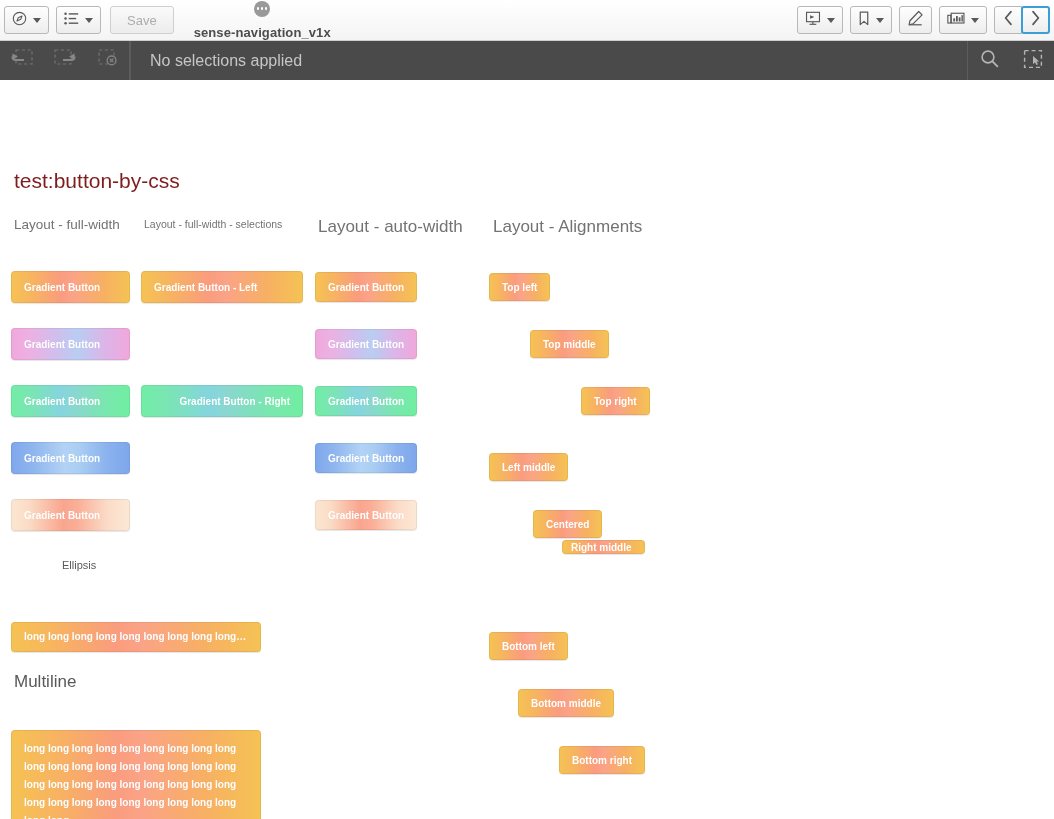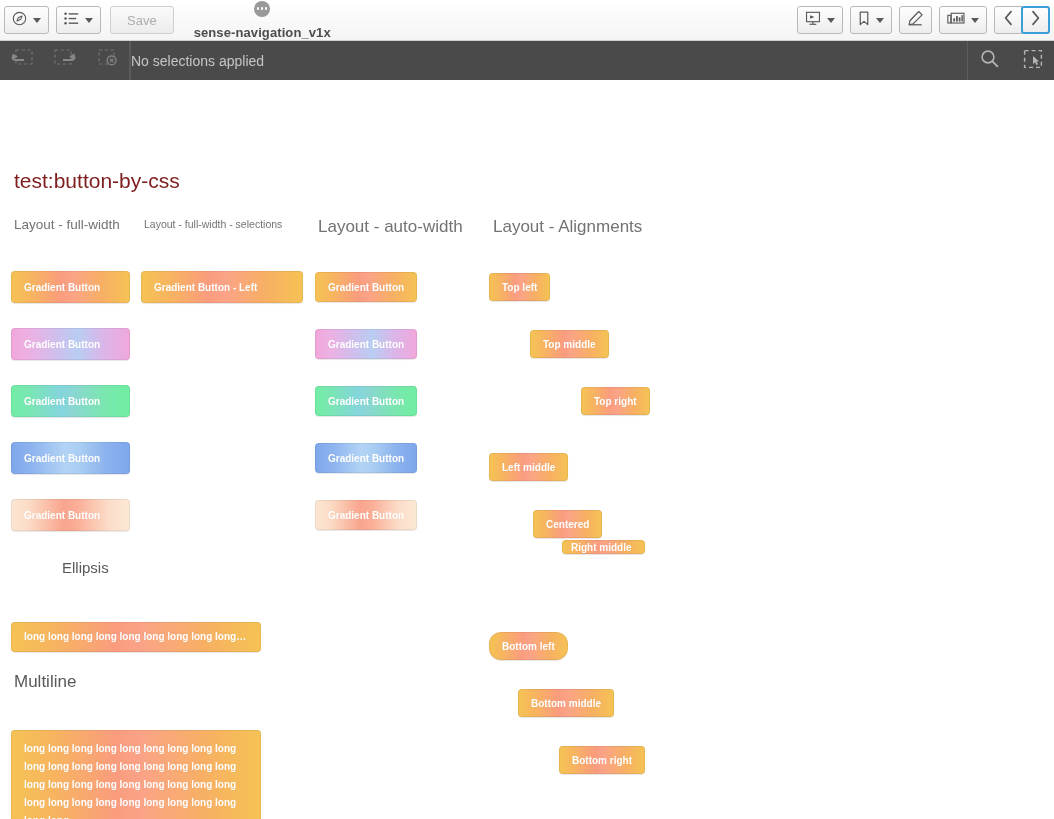--- a/index.html
+++ b/index.html
@@ -98,21 +98,22 @@
   .sel-icons { display: flex; align-items: center; border-right: 1px solid #5c5c5c; }
   .sel-icon-btn {
     width: 43px; height: 39px;
     display: flex; align-items: center; justify-content: center;
     cursor: pointer;
     opacity: 0.5;
   }
   .sel-text {
     flex: 1;
     display: flex; align-items: center;
-    font-size: 14px;
+    padding-left: 19px;
+    font-size: 16px;
     color: #c6c6c6;
     border-left: 1px solid #5c5c5c;
   }
   .sel-right { display: flex; align-items: center; border-left: 1px solid #5c5c5c; }
   .sel-right .sel-icon-btn { opacity: 0.8; }
 
   
   .sheet {
     position: relative;
     width: 1054px;
@@ -139,21 +140,21 @@
   .col-head.h3 { left: 318px; top: 137px; font-size: 17px; }
   .col-head.h4 { left: 493px; top: 137px; font-size: 17px; }
 
   .sub-head {
     position: absolute;
     left: 14px;
     color: #595959;
     font-weight: normal;
     white-space: nowrap;
   }
-  .sub-head.ellipsis-label { top: 479px; font-size: 15px; padding-left: 48px; }
+  .sub-head.ellipsis-label { top: 479px; font-size: 11px; padding-left: 48px; }
   .sub-head.multiline-label { top: 592px; font-size: 17px; }
 
   
   .gbtn {
     position: absolute;
     border-radius: 4px;
     color: #ffffff;
     font-size: 10px;
     font-weight: bold;
     display: flex;
@@ -361,34 +362,35 @@
   <div class="col-head h3">Layout - auto-width</div>
   <div class="col-head h4">Layout - Alignments</div>
 
   <div class="gbtn g-orange align-left" style="left:11px; top:191px; width:119px; height:32px;">Gradient Button</div>
   <div class="gbtn g-pink align-left" style="left:11px; top:248px; width:119px; height:32px;">Gradient Button</div>
   <div class="gbtn g-green align-left" style="left:11px; top:305px; width:119px; height:32px;">Gradient Button</div>
   <div class="gbtn g-blue align-left" style="left:11px; top:362px; width:119px; height:32px;">Gradient Button</div>
   <div class="gbtn g-peach align-left" style="left:11px; top:419px; width:119px; height:32px;">Gradient Button</div>
 
   <div class="gbtn g-orange align-left" style="left:141px; top:191px; width:162px; height:32px;">Gradient Button - Left</div>
+  <div class="gbtn g-green align-right" style="left:141px; top:305px; width:162px; height:32px;">Gradient Button - Right</div>
 
   <div class="gbtn g-orange align-center" style="left:315px; top:192px; height:30px;">Gradient Button</div>
   <div class="gbtn g-pink align-center" style="left:315px; top:249px; height:30px;">Gradient Button</div>
   <div class="gbtn g-green align-center" style="left:315px; top:306px; height:30px;">Gradient Button</div>
   <div class="gbtn g-blue align-center" style="left:315px; top:363px; height:30px;">Gradient Button</div>
   <div class="gbtn g-peach align-center" style="left:315px; top:420px; height:30px;">Gradient Button</div>
 
   <div class="gbtn g-orange align-center" style="left:489px; top:193px; height:28px;">Top left</div>
   <div class="gbtn g-orange align-center" style="left:530px; top:250px; height:28px;">Top middle</div>
   <div class="gbtn g-orange align-center" style="left:581px; top:307px; height:28px;">Top right</div>
   <div class="gbtn g-orange align-center" style="left:489px; top:373px; height:28px;">Left middle</div>
   <div class="gbtn g-orange align-center" style="left:533px; top:430px; height:28px;">Centered</div>
   <div class="gbtn g-orange align-center" style="left:562px; top:460px; height:14px;padding-left:8px;">Right middle</div>
-  <div class="gbtn g-orange align-center" style="left:489px; top:552px; height:28px;border-radius:12px;">Bottom left</div>
+  <div class="gbtn g-orange align-center" style="left:489px; top:552px; height:28px;">Bottom left</div>
   <div class="gbtn g-orange align-center" style="left:518px; top:609px; height:28px;">Bottom middle</div>
   <div class="gbtn g-orange align-center" style="left:559px; top:666px; height:28px;">Bottom right</div>
 
   <div class="sub-head ellipsis-label">Ellipsis</div>
   <div class="gbtn g-orange ellipsed" style="left:11px; top:542px; width:250px; height:30px;">long long long long long long long long long long long long long long</div>
 
   <div class="sub-head multiline-label">Multiline</div>
   <div class="gbtn g-orange multi" style="left:11px; top:650px; width:250px; height:100px;">long long long long long long long long long long long long long long long long long long long long long long long long long long long long long long long long long long long long long long</div>
 
 </div>

